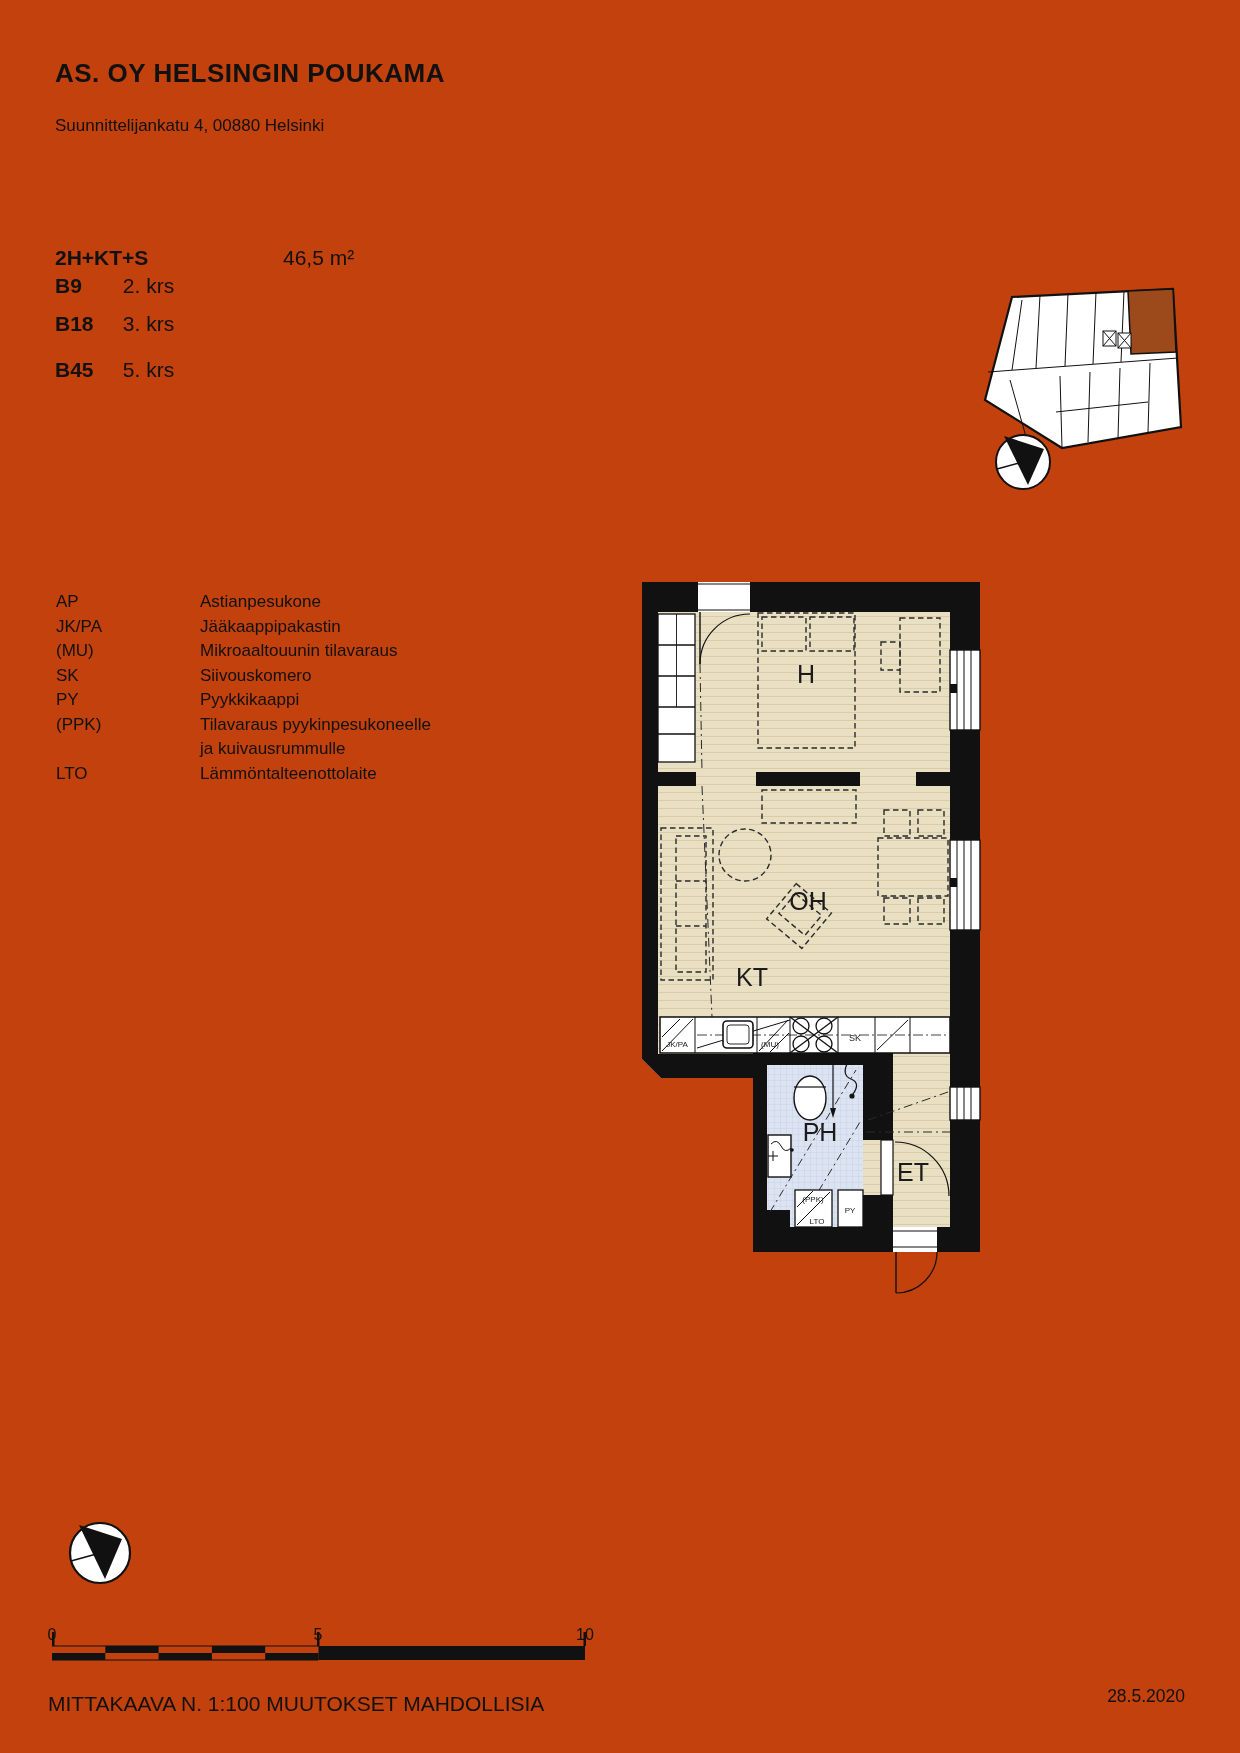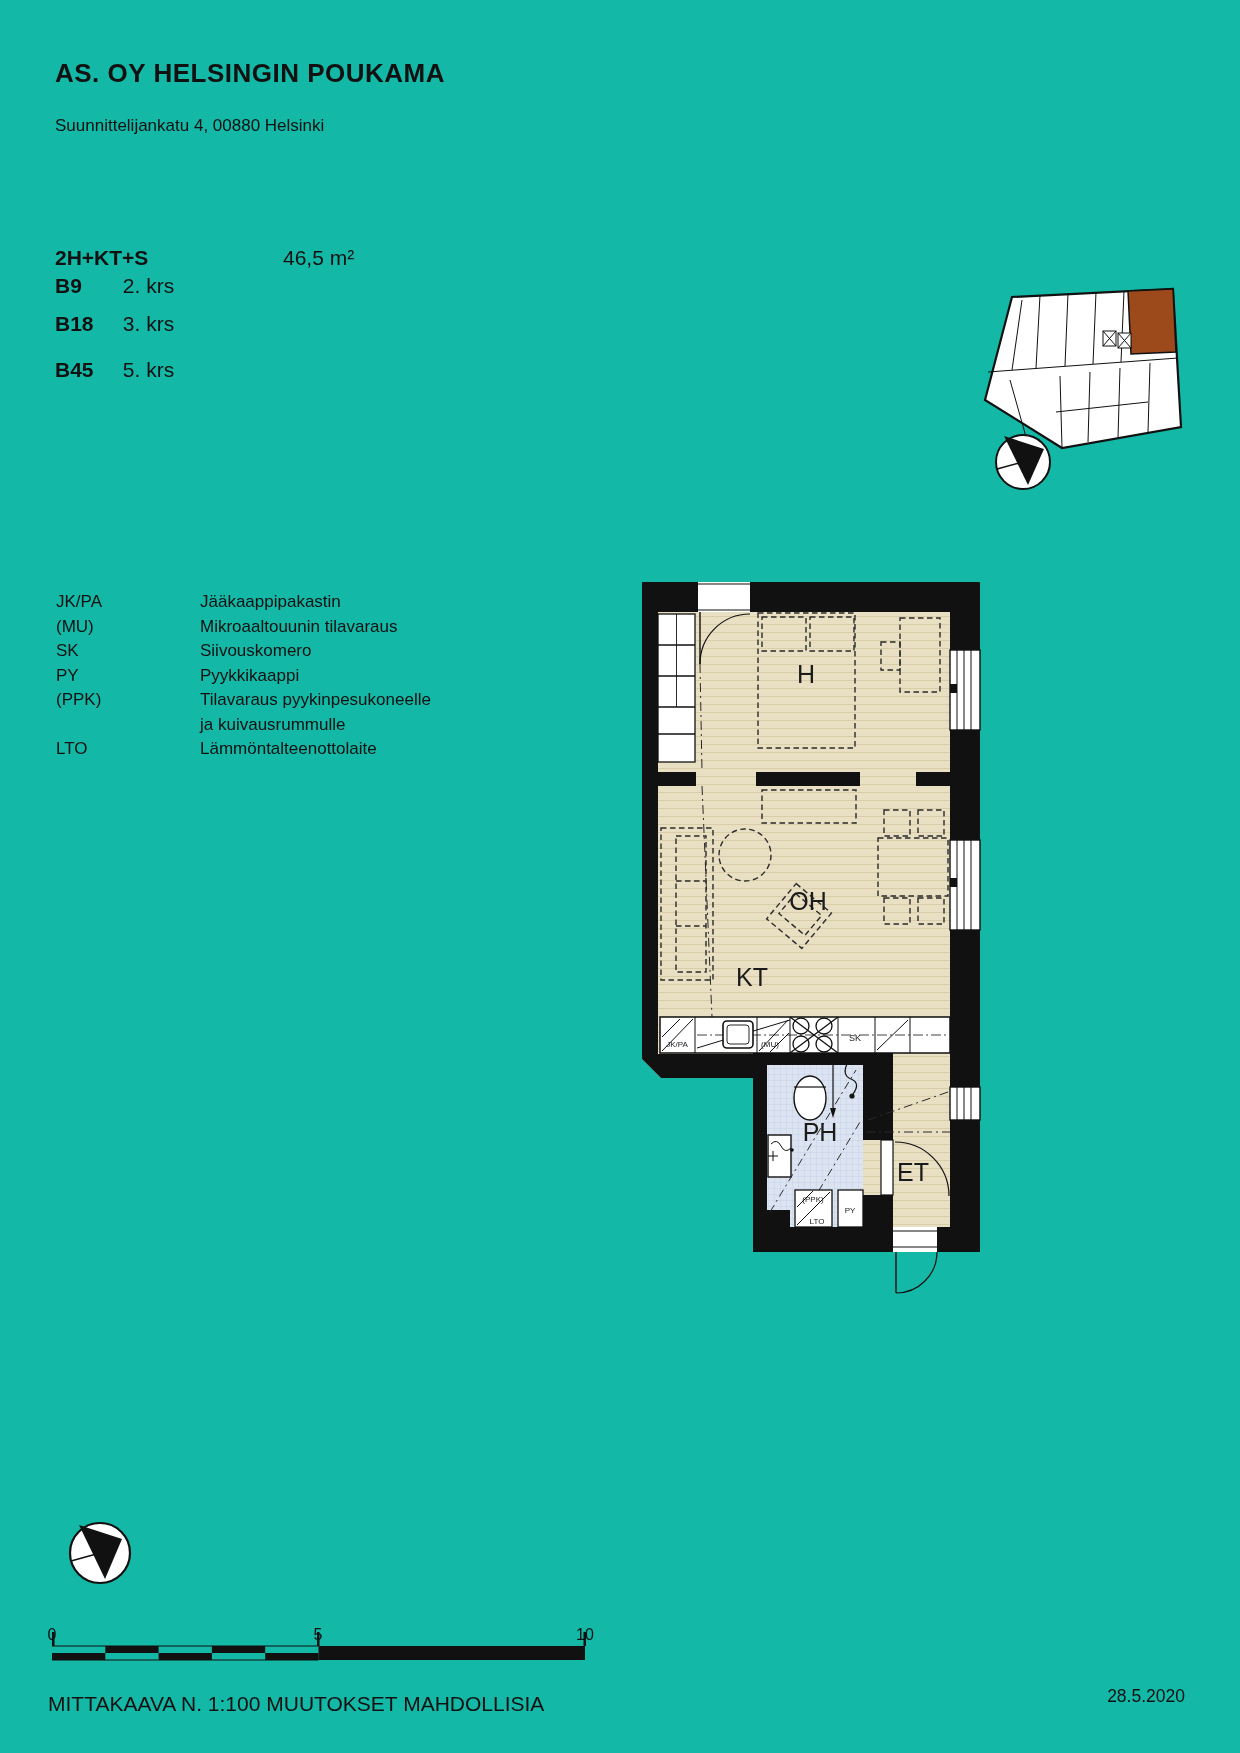--- a/index.html
+++ b/index.html
@@ -1,16 +1,16 @@
 <!DOCTYPE html>
 <html><head>
 <meta charset="utf-8">
 <style>
   html,body{margin:0;padding:0;background:#fff;}
-  #page{position:relative;width:1240px;height:1753px;background:#14b8a6;overflow:hidden;
+  #page{position:relative;width:1240px;height:1753px;background:#c2410c;overflow:hidden;
         font-family:"Liberation Sans","DejaVu Sans",sans-serif;color:#111;}
   .abs{position:absolute;}
   
   .doc-title{left:55px;top:58px;font-size:26px;font-weight:700;letter-spacing:.5px;}
   .doc-address{left:55px;top:116px;font-size:17px;}
   
   .apt-type{left:55px;top:246px;font-size:21px;font-weight:700;}
   .apt-area{left:283px;top:246px;font-size:21px;}
   .unit-row{left:55px;font-size:21px;}
   .unit-id{display:inline-block;width:62px;font-weight:700;}
@@ -48,20 +48,24 @@
   <div class="abs unit-row" style="top:312px;">
     <span class="unit-id">B18</span>
     <span class="unit-floor">3. krs</span>
   </div>
   <div class="abs unit-row" style="top:326px;margin-top:32px;">
     <span class="unit-id">B45</span>
     <span class="unit-floor">5. krs</span>
   </div>
 
   <div class="abs legend">
+    <div class="legend-row">
+        <span class="legend-abbr">AP</span>
+        <span>Astianpesukone</span>
+      </div>
     <div class="legend-row">
         <span class="legend-abbr">JK/PA</span>
         <span>Jääkaappipakastin</span>
       </div>
     <div class="legend-row">
         <span class="legend-abbr">(MU)</span>
         <span>Mikroaaltouunin tilavaraus</span>
       </div>
     <div class="legend-row">
         <span class="legend-abbr">SK</span>

